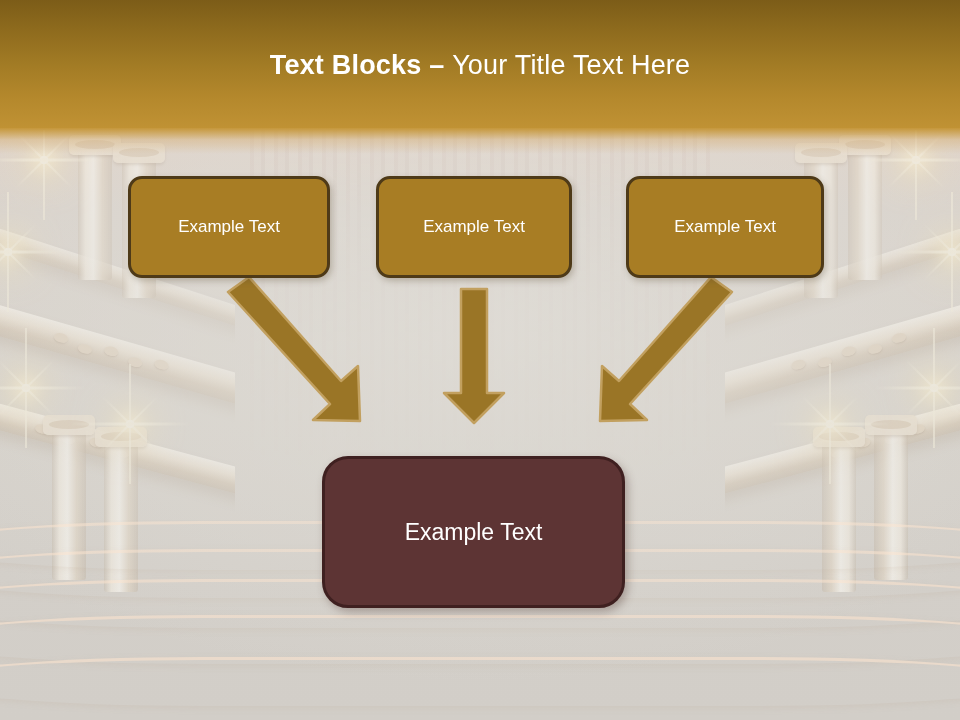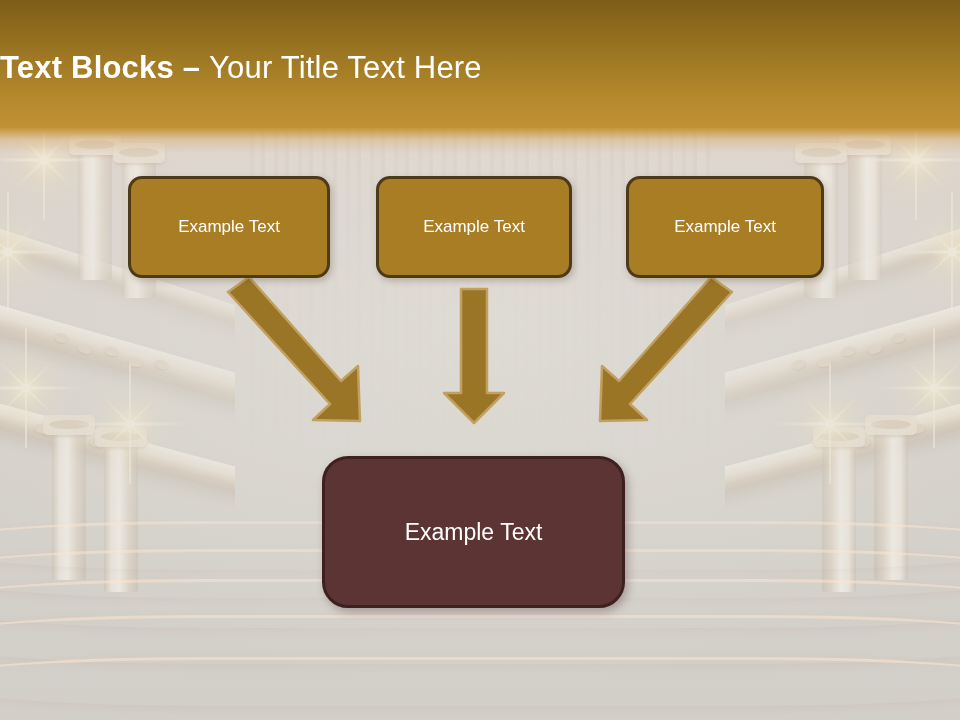--- a/index.html
+++ b/index.html
@@ -171,23 +171,23 @@
     background: linear-gradient(to bottom, #7c5c18 0%, #8d6a1d 22%, #a37c25 52%, #b4882c 76%, #c09234 100%);
   }
   .header-fade {
     position:absolute; left:0; top:128px; width:960px; height:26px;
     background: linear-gradient(to bottom, rgba(196,148,52,0.95) 0%, rgba(214,181,132,0.5) 45%, rgba(219,210,201,0) 100%);
   }
   .title {
     position: absolute;
     left: 0; right: 0;
     top: 50px;
-    text-align: left;
+    text-align: center;
     color: #ffffff;
-    font-size: 31px;
+    font-size: 27px;
     letter-spacing: .2px;
     white-space: nowrap;
   }
   .title .bold { font-weight: bold; }
   .title .dash { font-weight: bold; }
 
   
   .box-top {
     position: absolute;
     height: 102px;

